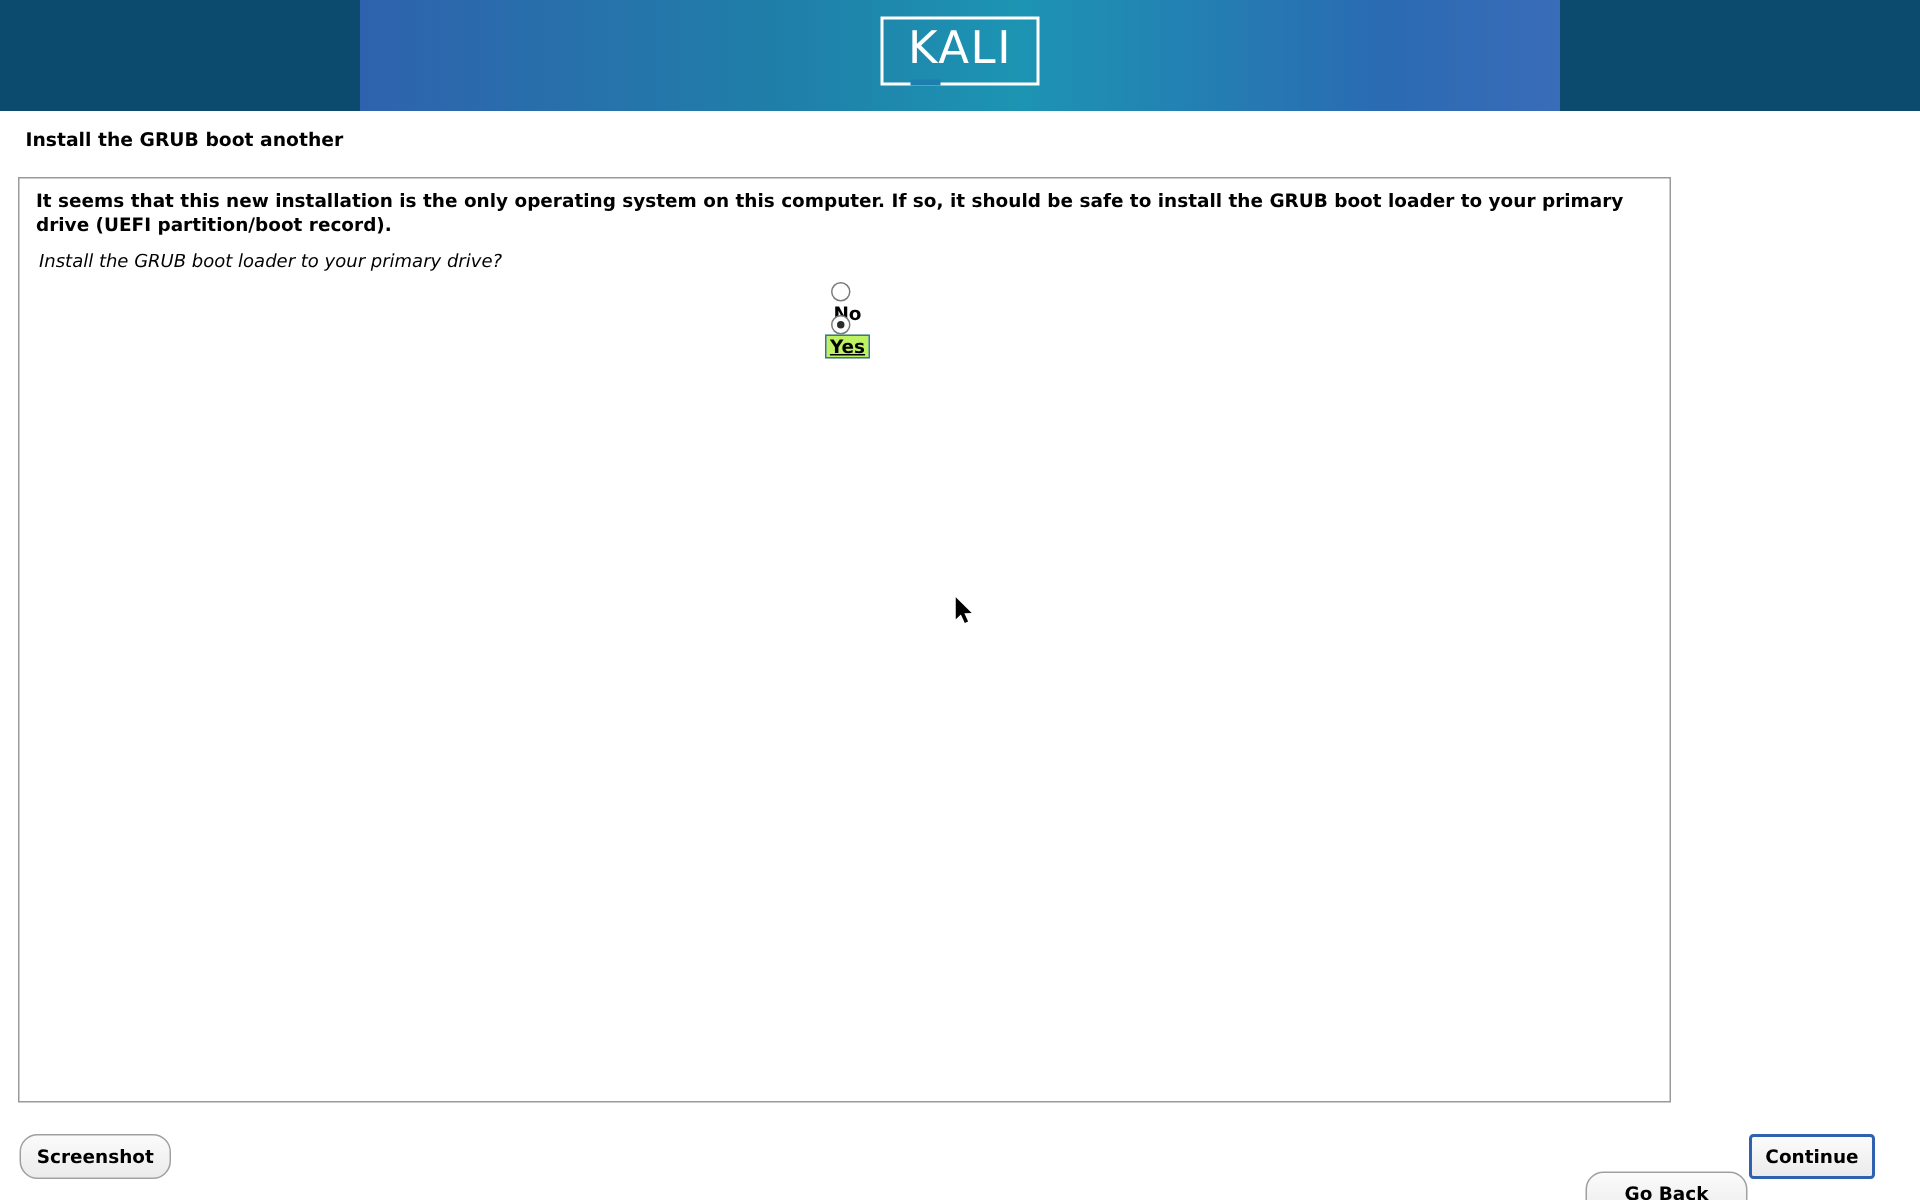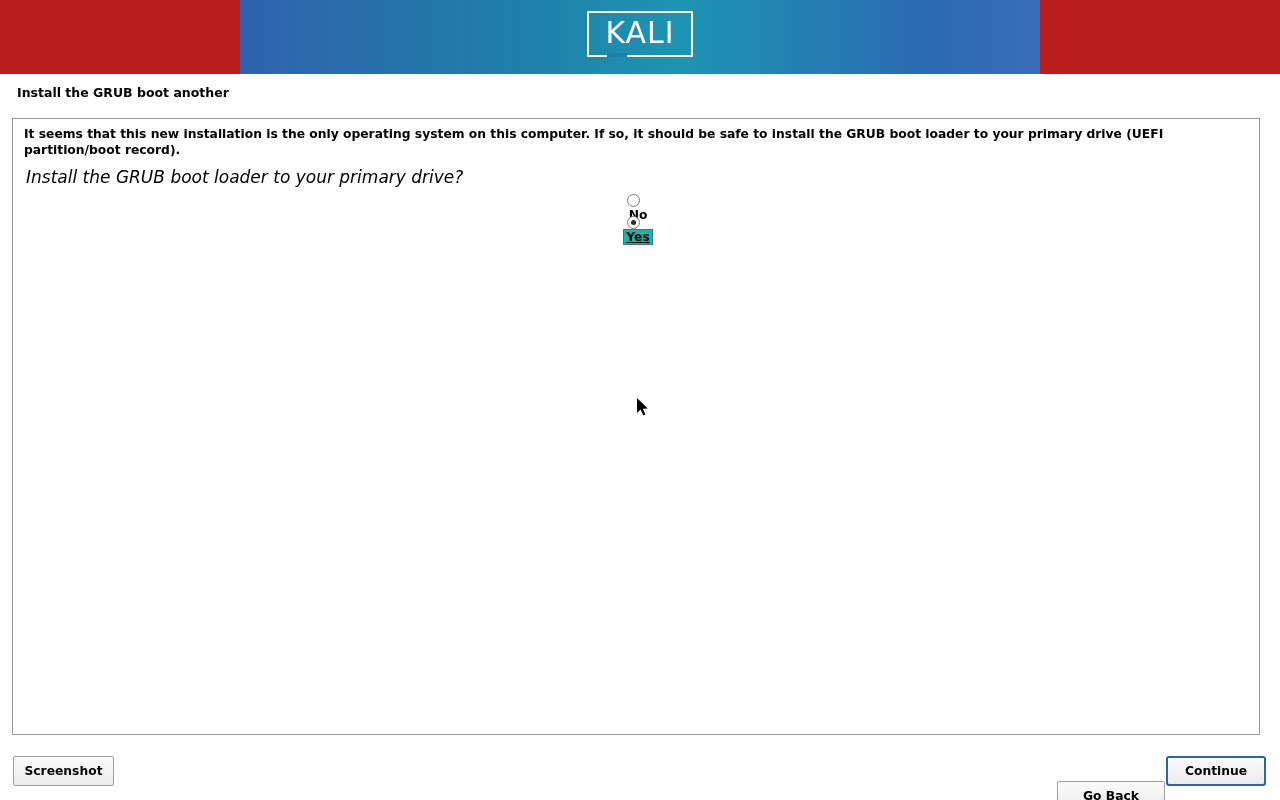--- a/index.html
+++ b/index.html
@@ -16,21 +16,21 @@
     position: relative;
     width: 1280px;
     height: 800px;
   }
 
   
   .banner {
     position: relative;
     width: 1280px;
     height: 74px;
-    background: #b91c1c;
+    background: #0c4a6e;
     overflow: hidden;
   }
   .banner-gradient {
     position: absolute;
     left: 240px;
     top: 0;
     width: 800px;
     height: 74px;
     background: linear-gradient(90deg, #2f62ae 0%, #1f7fa8 35%, #1d94b3 55%, #2a6bb2 85%, #3a6cb8 100%);
   }
@@ -69,42 +69,42 @@
     font-size: 12.5px;
     font-weight: bold;
     color: #000000;
   }
 
   
   .panel {
     position: absolute;
     left: 12px;
     top: 118px;
-    width: 1248px;
+    width: 1102px;
     height: 617px;
     border: 1px solid #9a9a9a;
     background: #ffffff;
     box-sizing: border-box;
   }
 
   .panel-inner {
     padding: 8px 11px 0 11px;
   }
 
   .para {
     font-size: 12.3px;
     font-weight: bold;
     color: #000000;
     line-height: 1.27;
     margin: 0 0 9px 0;
     max-width: 1215px;
   }
 
   .question {
-    font-size: 17px;
+    font-size: 12px;
     font-style: italic;
     color: #000000;
     margin: 0 0 7px 2px;
   }
 
   .radio-row {
     display: flex;
     align-items: center;
     height: 22px;
     margin-left: 4px;
@@ -135,42 +135,42 @@
 
   .radio-label {
     font-size: 12.3px;
     font-weight: bold;
     color: #000000;
     padding: 1px 3px;
   }
   .radio-label.focused {
     border: 1px solid #3d6fb5;
     padding: 0px 2px;
-    background: #14b8a6;
+    background: #bef264;
     text-decoration: underline;
   }
 
   
   .cursor {
     position: absolute;
     left: 637px;
     top: 398px;
     width: 12px;
     height: 19px;
     pointer-events: none;
   }
 
   
   .btn {
     position: absolute;
     box-sizing: border-box;
     height: 30px;
     background: linear-gradient(180deg, #fbfbfb 0%, #ebebeb 100%);
     border: 1px solid #a0a0a0;
-    border-radius: 2px;
+    border-radius: 12px;
     font-size: 12.3px;
     font-weight: bold;
     color: #000000;
     display: flex;
     align-items: center;
     justify-content: center;
     cursor: default;
   }
   .btn-screenshot {
     left: 13px;
@@ -179,21 +179,21 @@
   }
   .btn-goback {
     left: 1057px;
     top: 756px;
     width: 108px;
     margin-top: 25px;
   }
   .btn-continue {
     left: 1166px;
     top: 756px;
-    width: 100px;
+    width: 84px;
     border: 2px solid #2f62ae;
     border-radius: 3px;
   }
 </style>
 </head>
 <body>
 
 <div id="app">
 
   <div class="banner">

